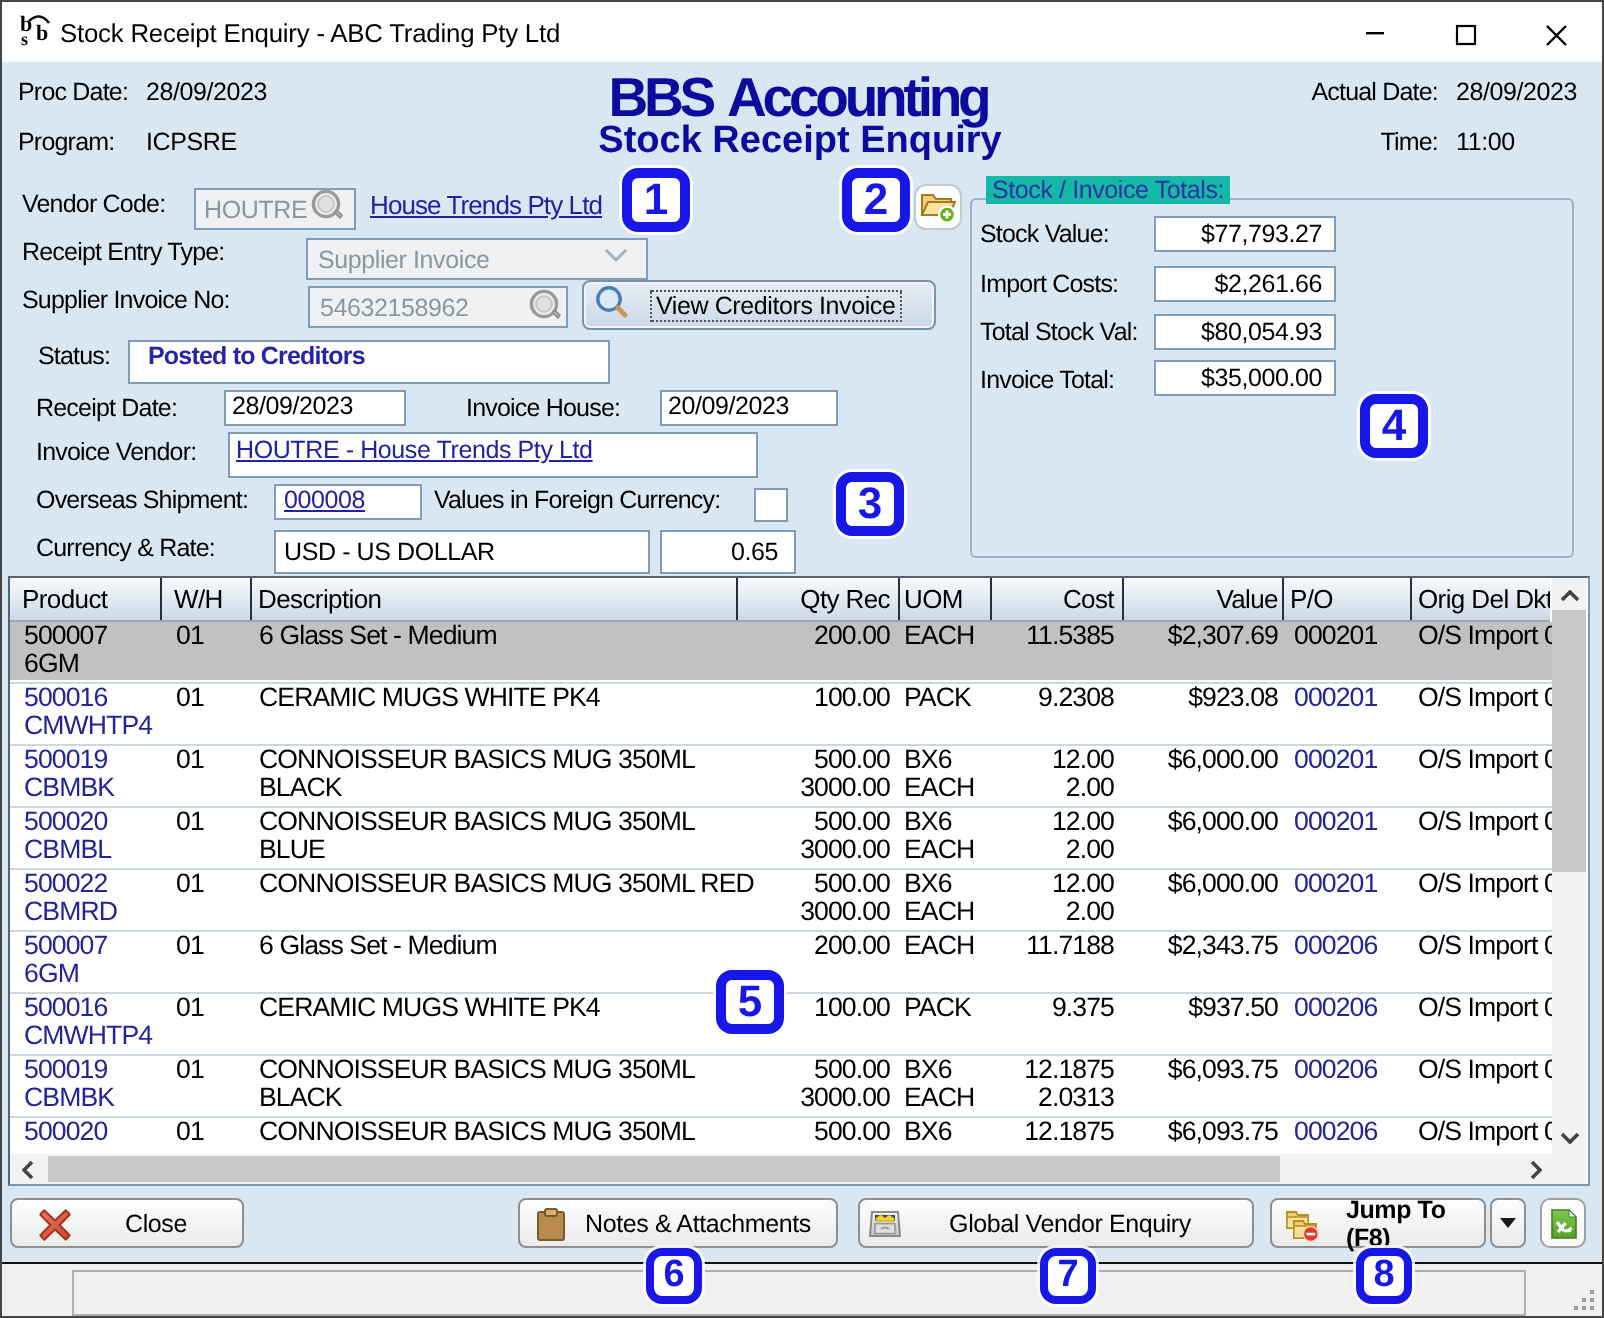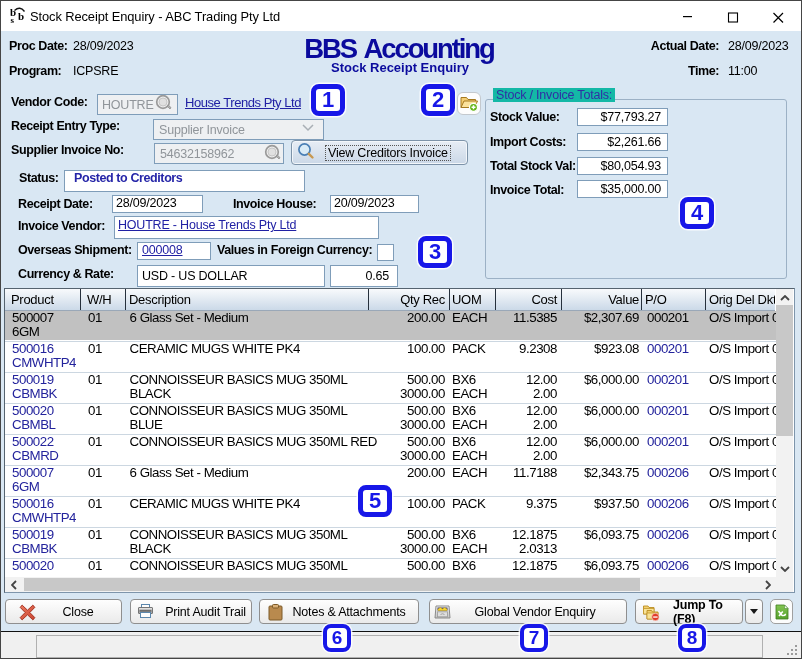--- a/index.html
+++ b/index.html
@@ -3,21 +3,21 @@
 *{margin:0;padding:0;box-sizing:border-box}
 html,body{width:802px;height:659px;overflow:hidden}
 body{font-family:"Liberation Sans",sans-serif;-webkit-font-smoothing:antialiased}
 #win{position:relative;width:802px;height:659px;background:#d9e7f3;border:1px solid #454545;overflow:hidden}
 #titlebar{position:absolute;left:0;top:0;width:800px;height:30px;background:#fff}
 #title{position:absolute;left:29px;top:8px;font-size:12.9px;letter-spacing:-0.1px;color:#000}
 .wc{position:absolute;top:0;width:45px;height:30px;text-align:center;color:#000}
 .badge{position:absolute;background:#fff;border:5px solid #1717e8;border-radius:8px;color:#1717e8;font-weight:bold;text-align:center;box-shadow:0 0 0 1.5px rgba(255,255,255,0.85)}
 .b-big{width:34px;height:32px;font-size:22px;line-height:21px}
 .b-sm{width:28px;height:28px;font-size:19px;line-height:19px;border-width:4px;border-radius:8px}
-.lbl{position:absolute;font-size:12.5px;letter-spacing:-0.4px;font-weight:bold;color:#000;white-space:nowrap}
+.lbl{position:absolute;font-size:12.5px;letter-spacing:-0.4px;font-weight:normal;color:#000;white-space:nowrap}
 .val{position:absolute;font-size:12.5px;letter-spacing:-0.2px;color:#000;white-space:nowrap}
 .fld{position:absolute;background:#fff;border:1px solid #7f9db9;font-size:12.5px;letter-spacing:-0.2px;color:#000;white-space:nowrap}
 .dis{background:#eef0f2;color:#90959a;font-size:12.5px}
 .link{color:#2121a4;text-decoration:underline}
 .hdblue{position:absolute;color:#0b0b9d;font-weight:bold;white-space:nowrap}
 #fieldset{position:absolute;left:484px;top:98px;width:302px;height:180px;border:1px solid #9cb1c5;border-radius:3px}
 #legend{position:absolute;left:492px;top:87px;font-size:12.5px;letter-spacing:-0.2px;color:#3030a4;background:#14b8a6;padding:0 3px;white-space:nowrap}
 
 #tbl{position:absolute;left:3px;top:287px;width:791px;height:305px;border:1px solid;border-color:#55636f #7e95ab #7e95ab #55636f;background:#fff}
 #thead{position:absolute;left:0;top:0;width:770px;overflow:hidden;height:22px;background:linear-gradient(#f8fafc,#cbd9e8);border-bottom:1px solid #9aa8b8}
@@ -60,21 +60,21 @@
   <div class="wc" style="left:755px"><svg width="45" height="30">
           <path d="M17.5 12 L27 21.5 M27 12 L17.5 21.5" stroke="#000" stroke-width="1.2"></path>
         </svg></div>
  </div>
 
  <div class="lbl" style="left:8px;top:38px">Proc Date:</div>
  <div class="val" style="left:72px;top:38px">28/09/2023</div>
  <div class="lbl" style="left:8px;top:63px">Program:</div>
  <div class="val" style="left:72px;top:63px">ICPSRE</div>
  <div class="hdblue" style="left:398px;top:32px;transform:translateX(-50%);font-size:27.5px;letter-spacing:-2.1px;word-spacing:3px">BBS Accounting</div>
- <div class="hdblue" style="left:399px;top:59px;transform:translateX(-50%);font-size:13px">Stock Receipt Enquiry</div>
+ <div class="hdblue" style="left:399px;top:59px;transform:translateX(-50%);font-size:19px">Stock Receipt Enquiry</div>
  <div class="lbl" style="left:718px;top:38px;transform:translateX(-100%)">Actual Date:</div>
  <div class="val" style="left:727px;top:38px">28/09/2023</div>
  <div class="lbl" style="left:718px;top:63px;transform:translateX(-100%)">Time:</div>
  <div class="val" style="left:727px;top:63px">11:00</div>
 
  <div class="lbl" style="left:10px;top:94px">Vendor Code:</div>
  <div class="fld dis" style="left:96px;top:93px;width:81px;height:21px;padding:3px 0 0 4px">HOUTRE</div>
  <svg style="position:absolute;left:154px;top:93px" width="18" height="18" viewBox="0 0 18 18">
       <circle cx="8" cy="8" r="6.3" fill="#ededed" stroke="#9a9a9a" stroke-width="1.7"></circle>
       <circle cx="8" cy="8" r="4" fill="#e0e0e0" stroke="#c6c6c6" stroke-width="1"></circle>
@@ -312,35 +312,20 @@
         <defs>
           <linearGradient id="xg" x1="0" y1="0" x2="1" y2="1">
             <stop offset="0" stop-color="#ec7a60"></stop>
             <stop offset="1" stop-color="#c94430"></stop>
           </linearGradient>
         </defs>
         <path d="M3.2 1.2 L8.5 6.2 L13.8 1.2 Q15.8 2.8 15.8 3.4 L10.8 8.5 L15.8 13.6 Q15.3 14.8 13.8 15.8 L8.5 10.8 L3.2 15.8 Q1.8 14.8 1.2 13.6 L6.2 8.5 L1.2 3.4 Q1.8 2.2 3.2 1.2 Z" fill="url(#xg)" stroke="#a63322" stroke-width="1"></path>
       </svg>
   <span style="margin-left:29px">Close</span>
     </div>
- <div class="btn" style="left:129px;width:122px">
-  <svg style="position:absolute;left:7px;top:4px" width="15" height="14" viewBox="0 0 15 14">
-        <defs>
-          <linearGradient id="pr" x1="0" y1="0" x2="0" y2="1">
-            <stop offset="0" stop-color="#ededed"></stop>
-            <stop offset="1" stop-color="#9c9c9c"></stop>
-          </linearGradient>
-        </defs>
-        <rect x="3.5" y="0.5" width="8" height="3.5" fill="#fdfdfd" stroke="#5b87ad" stroke-width="1"></rect>
-        <rect x="0.5" y="3.5" width="14" height="6" rx="0.5" fill="url(#pr)" stroke="#6a6a6a" stroke-width="0.9"></rect>
-        <rect x="1.5" y="5.8" width="12" height="2" fill="#6e6e6e"></rect>
-        <rect x="2.5" y="8.5" width="10" height="5" fill="#fdfdfd" stroke="#5b87ad" stroke-width="1"></rect>
-      </svg>
-  <span style="margin-left:29px">Print Audit Trail</span>
-    </div>
  <div class="btn" style="left:428px;width:198px">
   <svg style="position:absolute;left:4px;top:3px" width="17" height="17" viewBox="0 0 17 17">
         <defs>
           <linearGradient id="gv" x1="0" y1="0" x2="0" y2="1">
             <stop offset="0" stop-color="#f4f4f4"></stop>
             <stop offset="1" stop-color="#c2c2c2"></stop>
           </linearGradient>
         </defs>
         <path d="M2 3 L15 3 L16 15 L1 15 Z" fill="url(#gv)" stroke="#8a8a8a" stroke-width="1"></path>
         <path d="M3.5 4.5 h10 v3 h-10 z" fill="#3c3c6e"></path>

